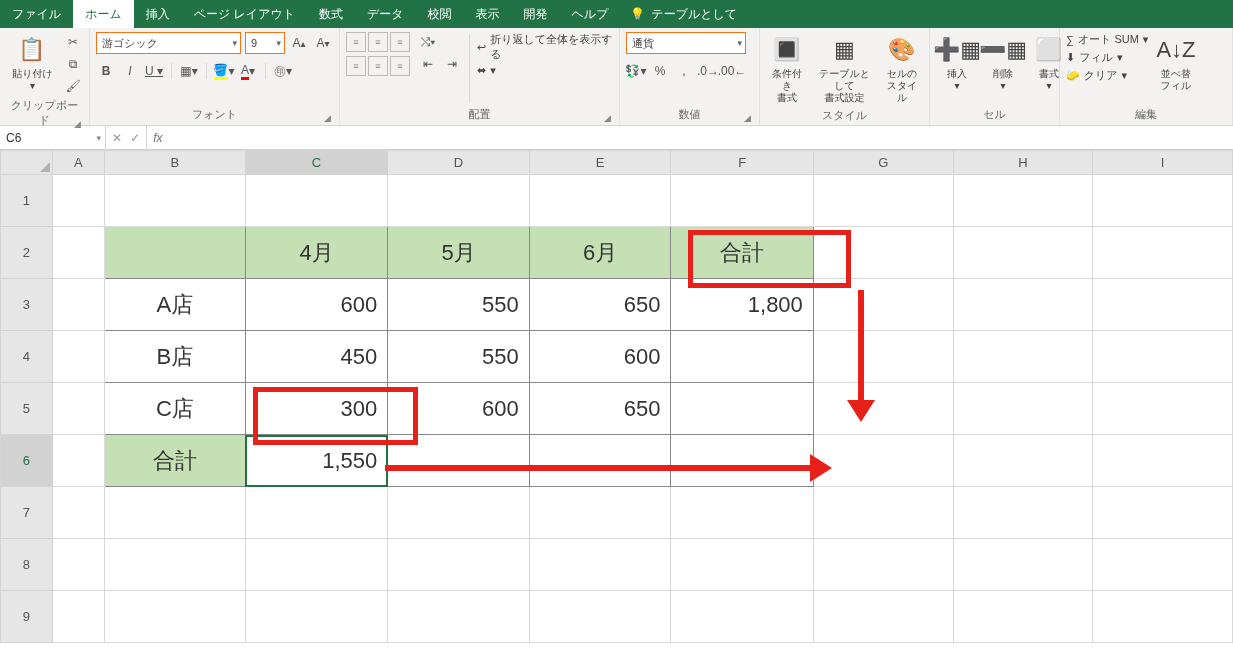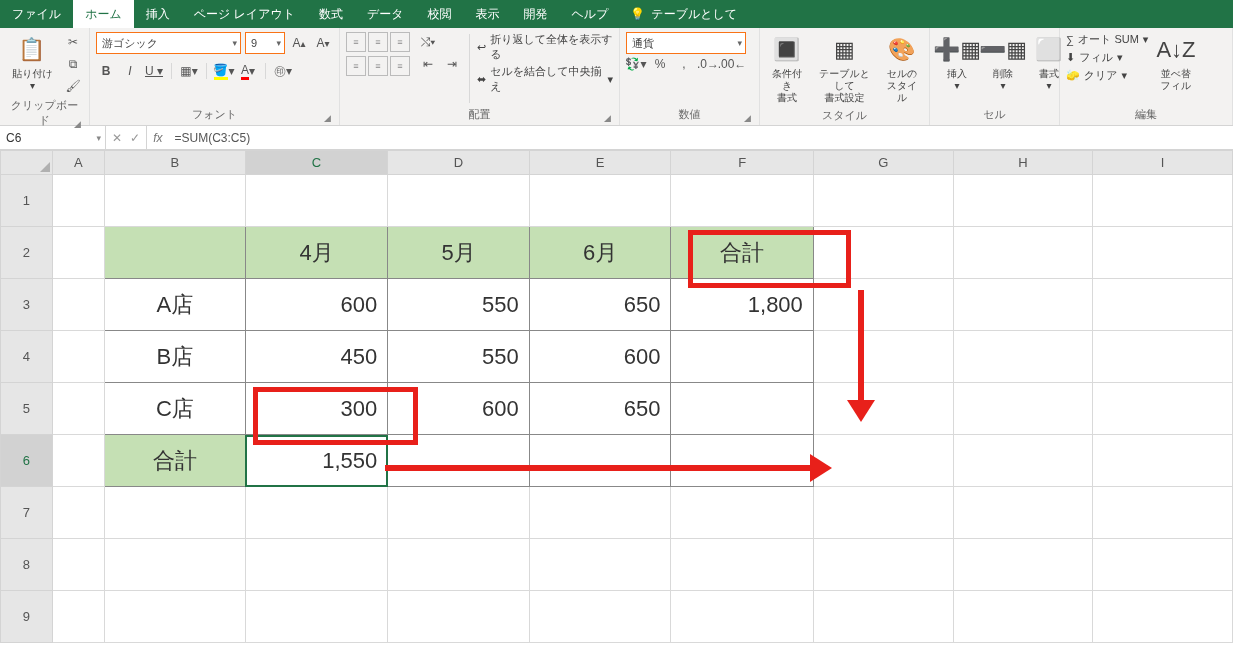--- a/index.html
+++ b/index.html
@@ -144,28 +144,28 @@
           <div class="mini-btn">⇤</div>
           <div class="mini-btn">⇥</div>
         </div>
       </div>
       <div class="sep-v"></div>
       <div class="stack">
         <div class="chk">
             <span>↩</span>
             <span>折り返して全体を表示する</span>
           </div>
-        <div class="chk"><span>⬌</span><span>セルを結合して中央揃え</span> ▾</div>
+        <div class="chk"><span>⬌</span> ▾</div>
       </div>
     </div>
     <div class="group-label"><span>配置</span><span class="launcher">◢</span></div>
   </div>
 
   <div class="group" style="width:140px">
-    <div class="group-body" style="flex-direction:column;gap:0;width:100%">
+    <div class="group-body" style="flex-direction:column;gap:7px;width:100%">
       <div class="combo" style="width:120px">
           <span>通貨</span>
         </div>
       <div class="row">
         <div class="mini-btn">💱▾</div>
         <div class="mini-btn">%</div>
         <div class="mini-btn">,</div>
         <div class="mini-btn">.0→</div>
         <div class="mini-btn">.00←</div>
       </div>
@@ -231,23 +231,20 @@
 
 <div class="formula-row">
   <div class="name-box">
       <span>C6</span>
     </div>
   <div class="fx-controls">
     <span>✕</span>
     <span>✓</span>
   </div>
   <div class="fx-label">fx</div>
-  <div class="formula-input">
-      <span>=SUM(C3:C5)</span>
-    </div>
 </div>
 
 <div class="sheet">
 <table class="grid" id="grid">
       <tbody>
         <tr>
           <th class="corner"></th>
           <th class="colhdr" style="width:54px">A</th>
           <th class="colhdr" style="width:146px">B</th>
           <th class="colhdr sel" style="width:146px">C</th>

